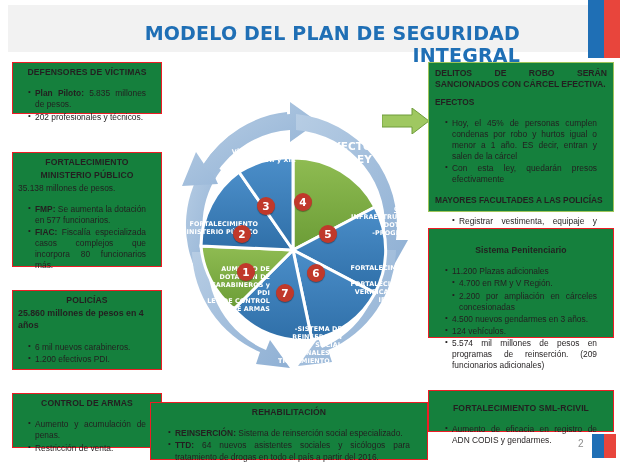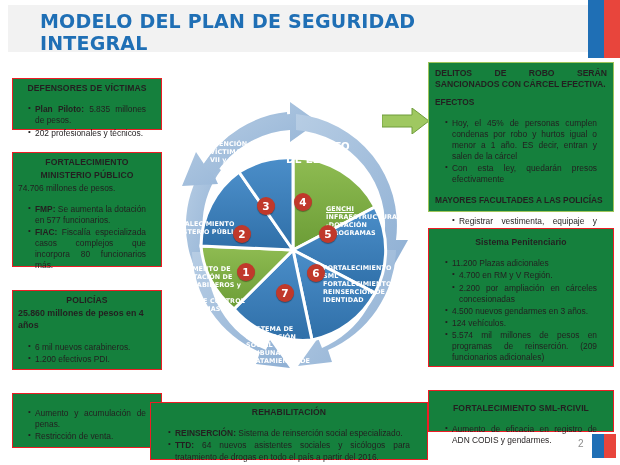--- a/index.html
+++ b/index.html
@@ -12,22 +12,22 @@
     color:#231f20;
   }
   .slide{position:absolute;inset:0;}
 
   
   .header-band{
     position:absolute;left:8px;top:5px;width:604px;height:47px;
     background:#f2f2f2;
   }
   .header-title{
-    position:absolute;left:40px;top:10px;width:480px;
-    text-align:left;
+    position:absolute;left:40px;top:22px;width:480px;
+    text-align:right;
     font-size:19px;font-weight:bold;letter-spacing:.2px;
     color:#1f6fb5;
     font-family:"DejaVu Sans", sans-serif;
   }
   .flag{
     position:absolute;top:0px;right:0px;width:32px;height:58px;display:flex;
   }
   .flag .blue{background:#1f6fb5;width:50%;height:100%;}
   .flag .red{background:#e8453c;width:50%;height:100%;}
 
@@ -53,38 +53,38 @@
   }
   ul.b li:before{
     content:"\2022";position:absolute;left:0;top:-1px;font-size:8px;
   }
   ul.b li.sub{padding-left:14px;}
   ul.b li.sub:before{left:7px;}
   b{font-weight:bold;}
   .jst{text-align:justify;}
 
   
-  #box-defensores{left:12px;top:78px;width:150px;height:52px;padding:4px 5px 19px 5px;}
+  #box-defensores{left:12px;top:62px;width:150px;height:52px;padding:4px 5px 19px 5px;}
   #box-ministerio {left:12px;top:152px;width:150px;height:115px;padding:4px 5px 3px 5px;}
   #box-policias  {left:12px;top:290px;width:150px;height:80px;padding:4px 5px 3px 5px;}
   #box-armas     {left:12px;top:393px;width:150px;height:55px;padding:4px 5px 3px 5px;}
 
   
   #box-delitos   {left:428px;top:62px;width:186px;height:150px;padding:5px 6px;}
-  #box-penitenciario{left:428px;top:228px;width:186px;height:139px;padding:8px 6px;}
+  #box-penitenciario{left:428px;top:228px;width:186px;height:110px;padding:16px 6px;}
   #box-smlrcivil {left:428px;top:390px;width:186px;height:42px;padding:12px 6px;}
 
   
   #box-rehab{left:150px;top:402px;width:278px;height:58px;padding:4px 7px;}
 
   
   .wheel{position:absolute;left:168px;top:100px;width:250px;height:300px;}
   .wheel svg{position:absolute;left:0;top:0;}
   .wlabel{
-    position:absolute;color:#ffffff;text-align:left;
+    position:absolute;color:#ffffff;text-align:right;
     font-size:6.4px;font-weight:bold;line-height:1.25;
     font-family:"DejaVu Sans", sans-serif;
     letter-spacing:.1px;
     pointer-events:none;
   }
   .wlabel.center{
     font-size:10.5px;color:#ffffff;font-weight:bold;
   }
   .wlabel u{text-decoration:underline;}
   .num{
@@ -122,37 +122,38 @@
     <span class="bt">DEFENSORES DE VÍCTIMAS</span>
     <ul class="b">
       <li><b>Plan Piloto:</b><span> 5.835 millones de pesos.</span></li>
       <li><span>202 profesionales y técnicos.</span></li>
     </ul>
   </div>
 
   <div class="box red" id="box-ministerio">
     <span class="bt">FORTALECIMIENTO</span>
     <span class="bt" style="margin-bottom:1px">MINISTERIO PÚBLICO</span>
-    <div style="margin-bottom:1px">74.706 millones de pesos.</div>
+    <div style="margin-bottom:1px">35.138 millones de pesos.</div>
     <ul class="b">
       <li class="jst"><b>FMP:</b><span> Se aumenta la dotación en 577 funcionarios.</span></li>
       <li class="jst"><b>FIAC:</b><span> Fiscalía especializada casos complejos que incorpora 80 funcionarios más.</span></li>
     </ul>
   </div>
 
   <div class="box red" id="box-policias">
     <span class="bt">POLICÍAS</span>
     <div style="font-weight:bold;font-size:8.8px;margin-bottom:2px">25.860 millones de pesos en 4 años</div>
     <ul class="b">
       <li><span>6 mil nuevos carabineros.</span></li>
       <li><span>1.200 efectivos PDI.</span></li>
     </ul>
   </div>
 
   <div class="box red" id="box-armas">
+    <span class="bt">CONTROL DE ARMAS</span>
     <ul class="b">
       <li><span>Aumento y acumulación de penas.</span></li>
       <li><span>Restricción de venta.</span></li>
     </ul>
   </div>
 
   <div class="green-arrow">
     <svg width="48" height="26" viewBox="0 0 48 26">
       <polygon points="0,7 30,7 30,0 47,13 30,26 30,19 0,19" fill="#9fc861" stroke="#6f9c3a" stroke-width="1"></polygon>
     </svg>
@@ -233,21 +234,21 @@
       <u>GENCHI</u><br>
       <span>INFRAESTRUCTURA</span><br>
       <span>-DOTACIÓN</span><br>
       <span>-PROGRAMAS</span>
     </div>
 
     <div class="wlabel" style="left:155px;top:164px;width:96px;">
       <span>FORTALECIMIENTO</span><br>
       <span>SML</span><br>
       <span>FORTALECIMIENTO</span><br>
-      <span>REINSERCIÓN DE</span><br>
+      <span>VERIFICACIÓN DE</span><br>
       <span>IDENTIDAD</span>
     </div>
 
     <div class="wlabel" style="left:78px;top:225px;width:96px;">
       <span>-SISTEMA DE</span><br>
       <span>REINSERCIÓN</span><br>
       <span>SOCIAL</span><br>
       <span>-TRIBUNALES DE</span><br>
       <span>TRATAMIENTO DE</span>
     </div>

